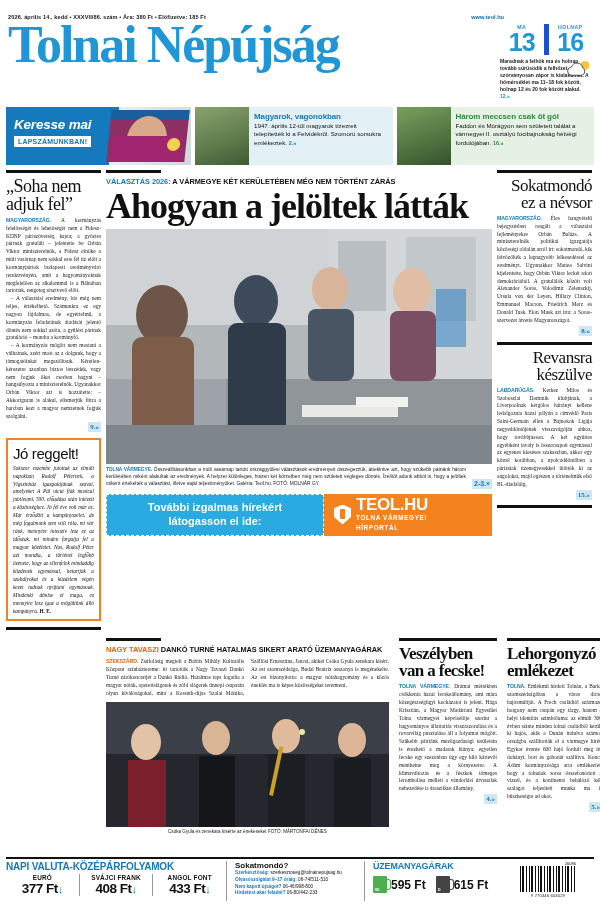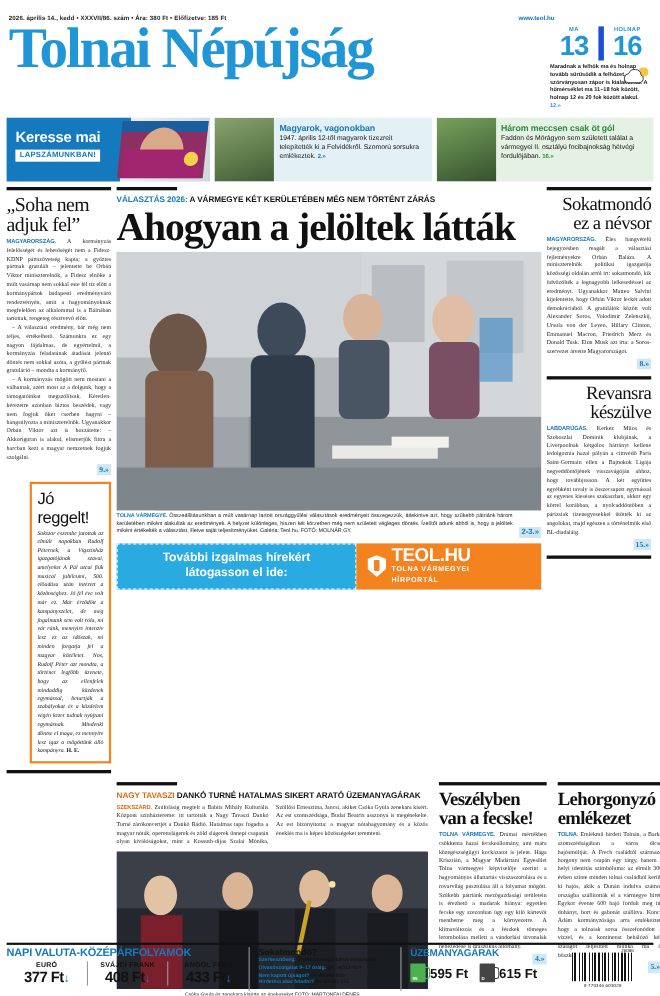--- a/index.html
+++ b/index.html
@@ -18,21 +18,21 @@
   .wcell + .wcell{border-left:5px solid #1d4ed8;}
   .wlabel{font-size:5.2px;font-weight:bold;color:#2196d6;letter-spacing:.4px;}
   .wtemp{font-size:25px;font-weight:bold;color:#2196d6;line-height:1;letter-spacing:-1px;}
   .wtext{font-size:5.1px;line-height:1.38;font-weight:bold;color:#1a1a1a;margin-top:3px;position:relative;padding-right:2px;}
   .wtext .pg{color:#2196d6;}
   .wicon{position:absolute;right:0px;top:2px;width:28px;height:18px;}
 
   
   .promo{display:flex;gap:4px;margin-top:3px;height:58px;}
   .promo-ad{width:185px;background:linear-gradient(100deg,#1479bd 0%,#1479bd 58%,#e9eef2 58%,#cfd8dd 100%);position:relative;overflow:hidden;}
-  .promo-ad .kw{position:absolute;left:8px;top:10px;color:#fff;font-size:13.5px;font-weight:bold;letter-spacing:-.2px;}
+  .promo-ad .kw{position:absolute;left:8px;top:10px;color:#fff;font-size:13.5px;font-weight:bold;font-style:italic;letter-spacing:-.2px;}
   .promo-ad .kw2{position:absolute;left:8px;top:29px;background:#fff;color:#1479bd;font-size:7px;font-weight:bold;padding:2px 4px;letter-spacing:.2px;}
   .promo-ad .mag{position:absolute;right:4px;top:3px;width:78px;height:52px;background:#8e2f63;transform:skewX(-6deg);overflow:hidden;}
   .promo-ad .mag .mtop{height:10px;background:#1b5e9e;}
   .promo-ad .mag .face{position:absolute;left:18px;top:6px;width:40px;height:46px;background:#d9a98a;border-radius:50% 50% 40% 40%;}
   .promo-ad .mag .body{position:absolute;left:4px;top:26px;width:70px;height:26px;background:#a1266f;}
   .promo-ad .mag .dot{position:absolute;right:6px;top:28px;width:13px;height:13px;border-radius:50%;background:#f0d24b;}
   .promo-item{flex:1;display:flex;background:#e3f1f7;overflow:hidden;}
   .promo-item.green{background:#e4f1e4;}
   .promo-photo{width:54px;flex:none;background:#6f8f5d;}
   .promo-photo.p2{background:linear-gradient(160deg,#8aa36f,#5d7a4a 60%,#3f5a35);}
@@ -202,21 +202,21 @@
       <div class="body-txt">
         <p><span class="lead">MAGYARORSZÁG.</span>
            <span>A kormányzás felelősségét és lehetőségét nem a Fidesz-KDNP pártszövetség kapta; a győztes pártnak gratulált – jelentette be Orbán Viktor miniszterelnök, a Fidesz elnöke a múlt vasárnap nem sokkal este fél tíz előtt a kormánypártok budapesti eredményváró rendezvényén, amit a hagyományoknak megfelelően az alkalommal is a Bálnában tartottak, rengeteg résztvevő előtt.</span></p>
         <p>– A választási eredmény, bár még nem teljes, értékelhető. Számunkra ez egy nagyon fájdalmas, de egyértelmű, a kormányzás feladatának átadását jelentő döntés nem sokkal azóta, a gyűlést pártnak gratuláció – mondta a kormányfő.</p>
         <p>– A kormányzás mögött nem mostani a válhatnak, azért most az a dolgunk, hogy a támogatóinkat megszólítsuk. Kéretlen-kérezetre azonban biztos beszédek, vagy nem fogjuk őket cserben hagyni – hangsúlyozta a miniszterelnök. Ugyanakkor Orbán Viktor azt is hozzátette: – Akkoriguran is alakul, elismerjük fittra a harcban kezt a magyar nemzetnek fogjuk szolgálni.</p>
         <div style="overflow:hidden">
             <span class="pgref">9.»</span>
           </div>
       </div>
 
-      <div style="border:2.5px solid #f3821f;padding:5px 5px 4px 5px;margin-top:6px;margin-left:21px;">
+      <div style="border:2.5px solid #f3821f;padding:5px 5px 4px 5px;margin-top:6px;">
         <div style="font-family:'Liberation Sans',sans-serif;font-size:15px;font-weight:normal;letter-spacing:-.4px;">Jó reggelt!</div>
         <div style="font-family:'Liberation Serif',serif;font-style:italic;font-size:5.3px;line-height:1.5;text-align:justify;margin-top:3px;">
           <span>Sokszor eszembe jutottak az elmúlt napokban Rudolf Péternek, a Vígszínház igazgatójának szavai, amelyeket A Pál utcai fiúk musical jubileumi, 500. előadása után intézett a közönséghez. Jó fél éve volt már ez. Már érződött a kampányszelet, de még fogalmunk sem volt róla, mi vár ránk, mennyire intenzív lesz ez az időszak, mi minden forgatja fel a magyar közéletet. Nos, Rudolf Péter azt mondta, a történet legfőbb üzenete, hogy az ellenfelek mindaddig küzdenek egymással, betartják a szabályokat és a küzdelem végén kezet tudnak nyújtani egymásnak. Mindenki döntse el maga, ez mennyire lesz igaz a mögöttünk álló kampányra.</span>
           <b style="font-style:normal;">H. E.</b>
         </div>
       </div>
       <div class="rule-blk" style="margin-top:6px;"></div>
     </div>
 
     <div class="col-c">

